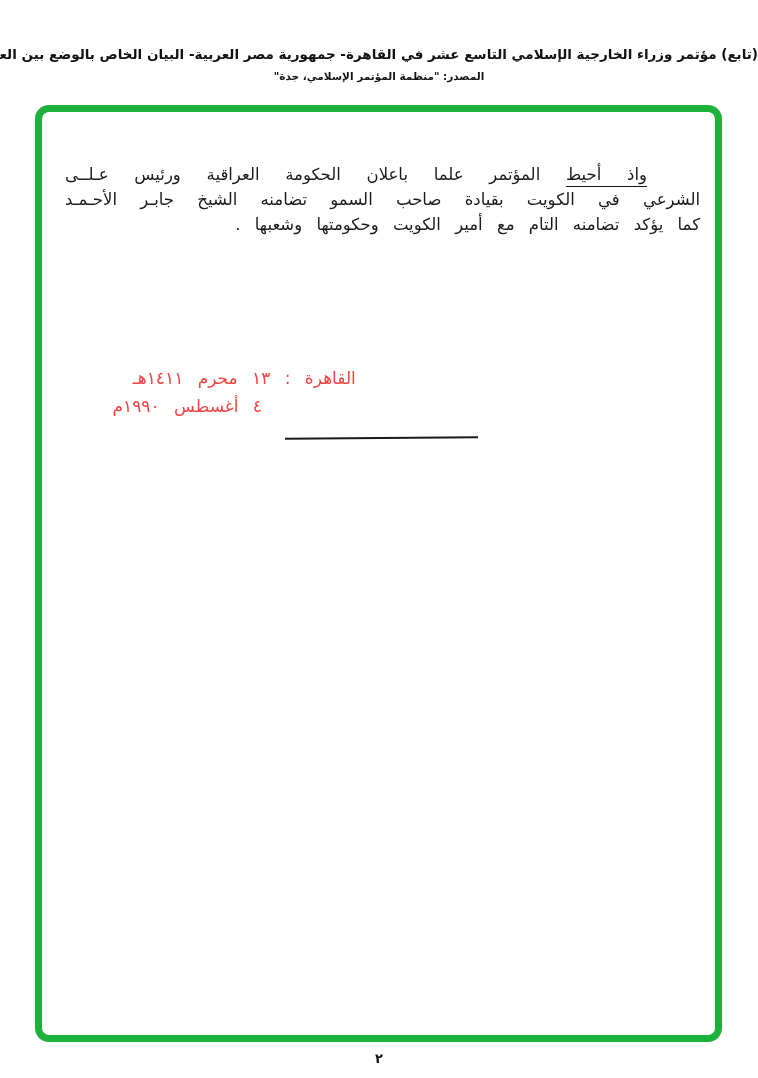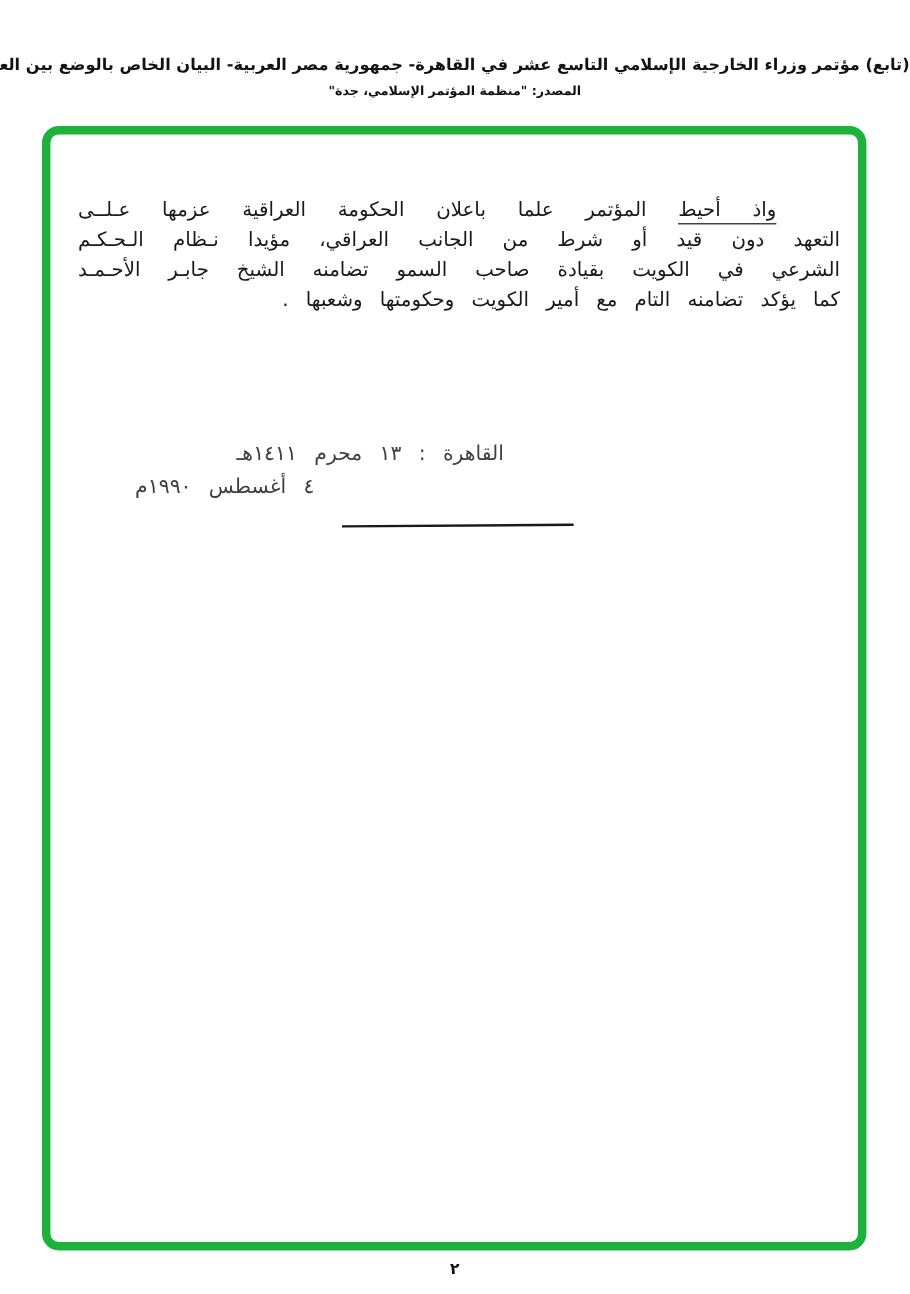--- a/index.html
+++ b/index.html
@@ -81,22 +81,22 @@
     padding-bottom: 2px;
     margin-top: 12px;
   }
 
   
   .date-block {
     position: absolute;
     top: 252px;
     right: 295px;
     direction: rtl;
-    text-align: right;
-    color: #404040;
+    text-align: center;
+    color: #ef4444;
     font-size: 17px;
     line-height: 28px;
     word-spacing: 9px;
     white-space: nowrap;
   }
   .date-line-2 {
     padding-right: 158px;
     margin-left: 44px;
   }
 
@@ -129,22 +129,21 @@
 <div class="page">
 
   <div class="doc-header">
     <div class="title-line">(تابع) مؤتمر وزراء الخارجية الإسلامي التاسع عشر في القاهرة- جمهورية مصر العربية- البيان الخاص بالوضع بين العراق والكويت</div>
     <div class="source-line">المصدر: "منظمة المؤتمر الإسلامي، جدة"</div>
   </div>
 
   <div class="frame" style="border-color: rgb(28, 178, 59);">
 
     <div class="paragraph">
-      <div class="pline first"><span class="underlined">واذ أحيط</span><span> المؤتمر علما باعلان الحكومة العراقية عزمها عـلــى</span></div>
-      <div class="pline">التعهد دون قيد أو شرط من الجانب العراقي، مؤيدا نـظام الـحـكـم</div>
+      <div class="pline first"><span class="underlined">واذ أحيط</span><span> المؤتمر علما باعلان الحكومة العراقية ورئيس عـلــى</span></div>
       <div class="pline">الشرعي في الكويت بقيادة صاحب السمو تضامنه الشيخ جابـر الأحـمـد</div>
       <div class="pline last">كما يؤكد تضامنه التام مع أمير الكويت وحكومتها وشعبها .</div>
     </div>
 
     <div class="date-block">
       <div class="date-line-1">القاهرة : ١٣ محرم ١٤١١هـ</div>
       <div class="date-line-2">٤ أغسطس ١٩٩٠م</div>
     </div>
 
     <div class="divider"></div>

